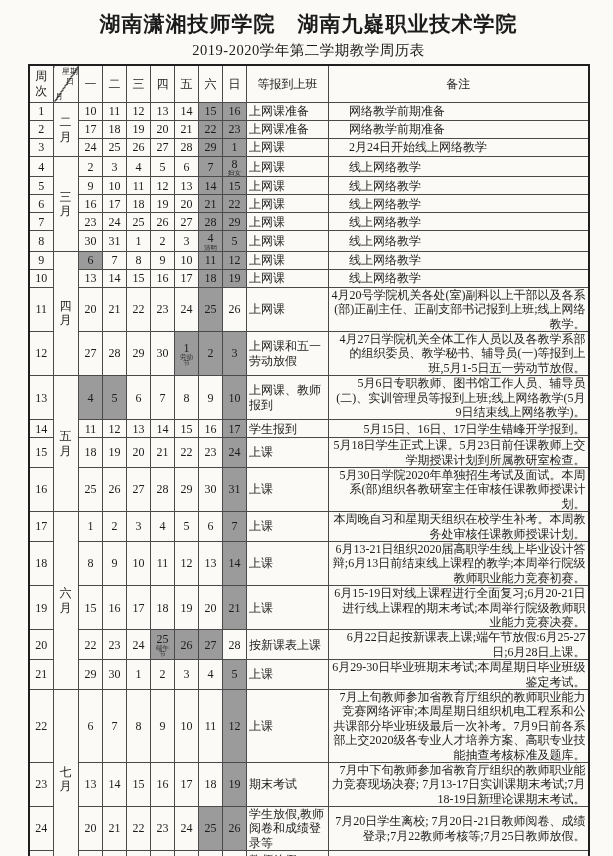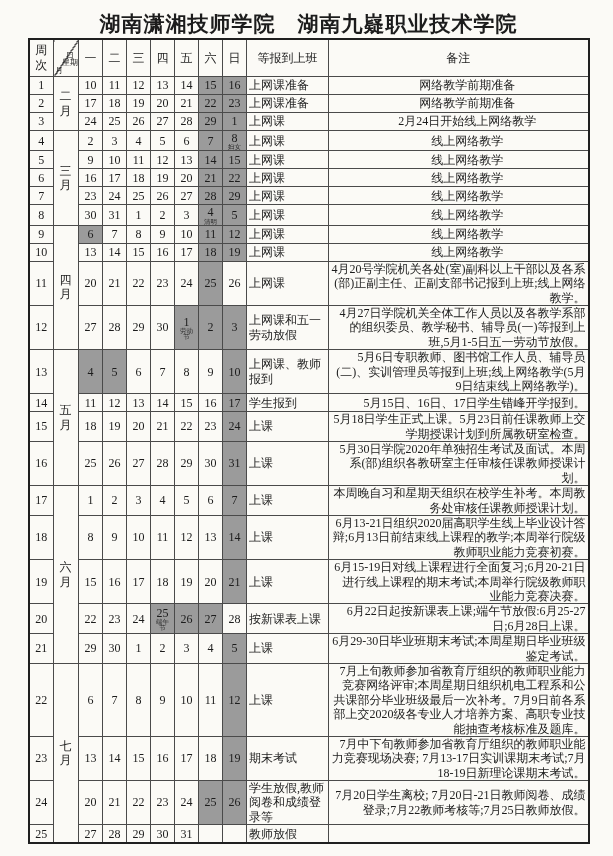--- a/index.html
+++ b/index.html
@@ -20,40 +20,41 @@
     border:2px solid #1f1f1f;
   }
   table.cal th,table.cal td{
     border:1px solid #4a4a4a;padding:0 2px;font-weight:400;
     font-size:12px;line-height:1.2;vertical-align:middle;
   }
   thead th{height:36px;text-align:center;}
   .week-col-h span{display:inline-block;width:14px;word-break:break-all;line-height:1.25;}
   .diag-h{position:relative;padding:0;height:36px;
     background-image:linear-gradient(to bottom right,transparent 48.8%,#4a4a4a 48.8%,#4a4a4a 52%,transparent 52%);}
-  .diag-h .t{position:absolute;top:19px;right:0px;font-size:8px;line-height:1;}
+  .diag-h .t{position:absolute;top:2px;right:0px;font-size:8px;line-height:1;}
   .diag-h .m{position:absolute;top:12px;right:4px;font-size:8px;line-height:1;}
   .diag-h .b{position:absolute;bottom:1px;left:1px;font-size:8px;line-height:1;}
   td.week-cell{text-align:center;height:17px;}
   td.month-cell{text-align:center;letter-spacing:1px;}
   td.day-cell{text-align:center;height:17px;padding:0;}
   td.day-cell .day-num{display:block;line-height:1.2;}
   td.day-cell .day-sub{display:block;font-size:6.5px;line-height:6px;margin-top:-1px;color:#2b2b2b;}
   td.shaded{background:#9b9b9b;}
   td.mstart{border-left:2.5px solid #111;}
   td.tbottom{border-bottom:2.5px solid #111;}
   td.work-cell{text-align:left;font-size:12px;padding:1px 2px;}
   td.remark-cell{text-align:right;font-size:11px;line-height:13.5px;padding:1px 4px;}
-  td.remark-cell.center{text-align:center;padding-left:20px;}
+  td.remark-cell.center{text-align:left;padding-left:20px;}
 </style>
 </head>
 <body>
 
 <div class="page">
   <h1 class="title">湖南潇湘技师学院　湖南九嶷职业技术学院</h1>
+  <h2 class="subtitle">2019-2020学年第二学期教学周历表</h2>
 
   <table class="cal">
     <colgroup>
       <col style="width:25px">
         <col style="width:25px">
       <col style="width:24px">
         <col style="width:24px">
         <col style="width:24px">
       <col style="width:24px">
         <col style="width:24px">

